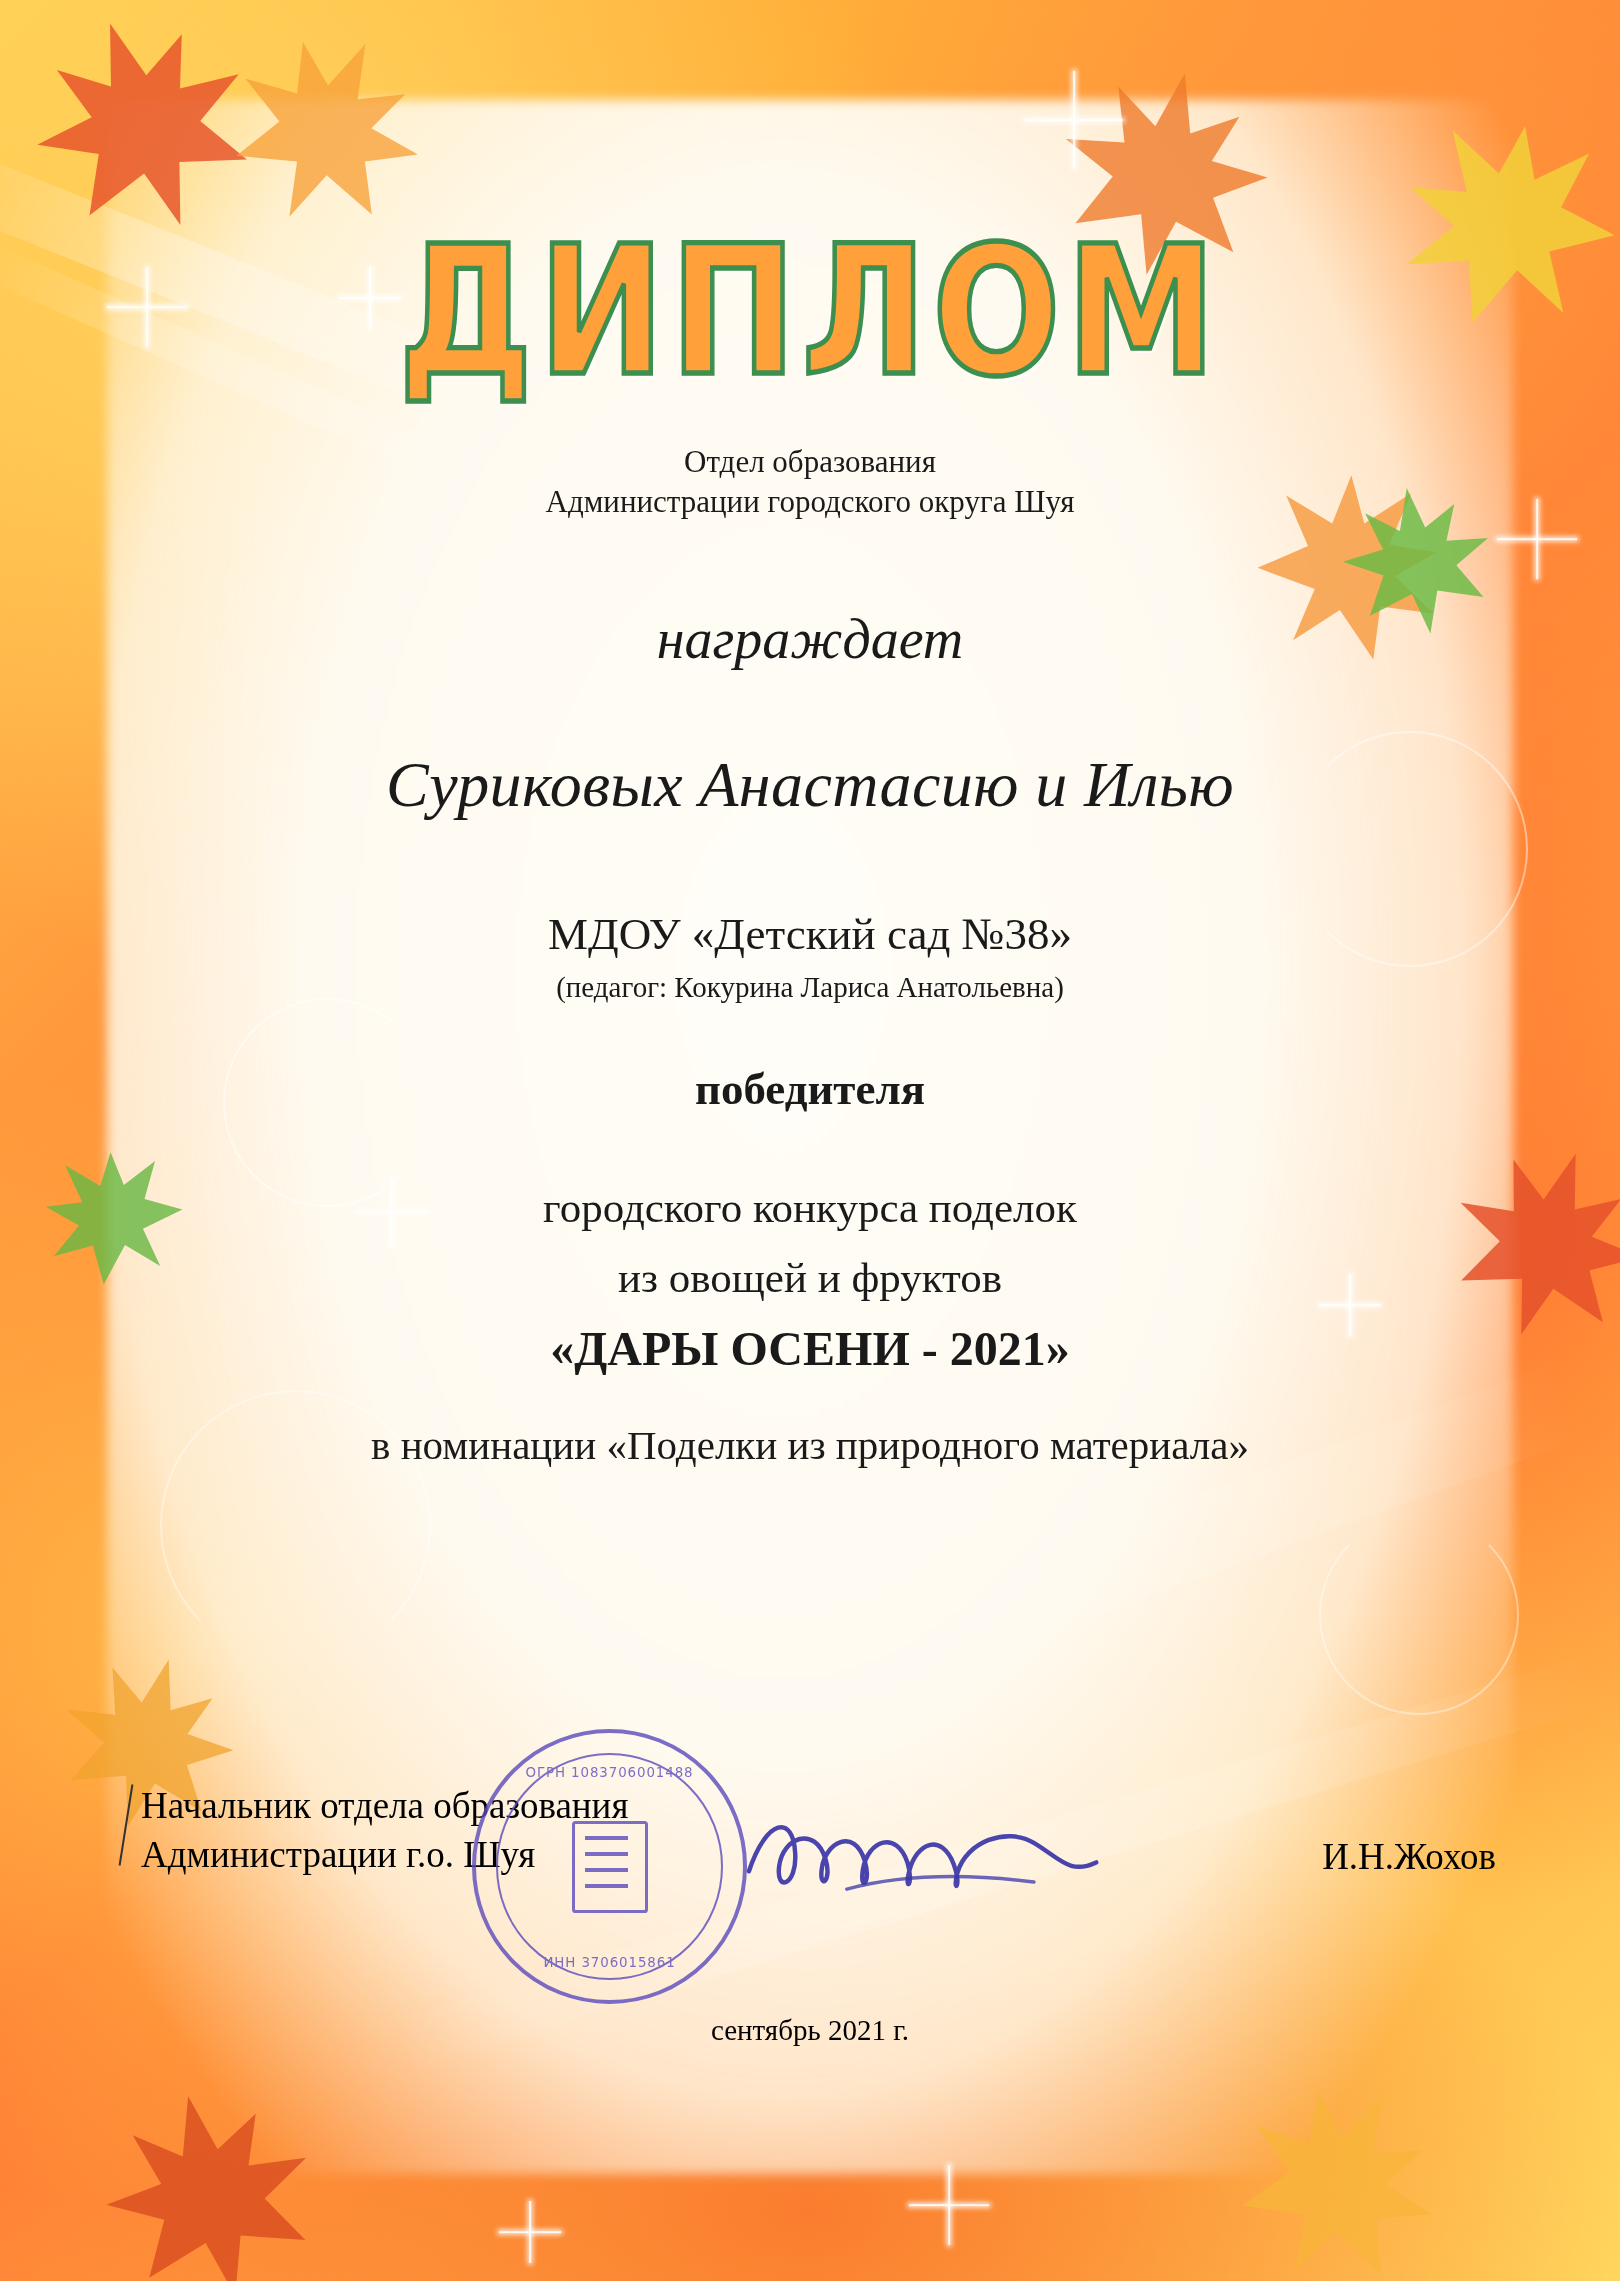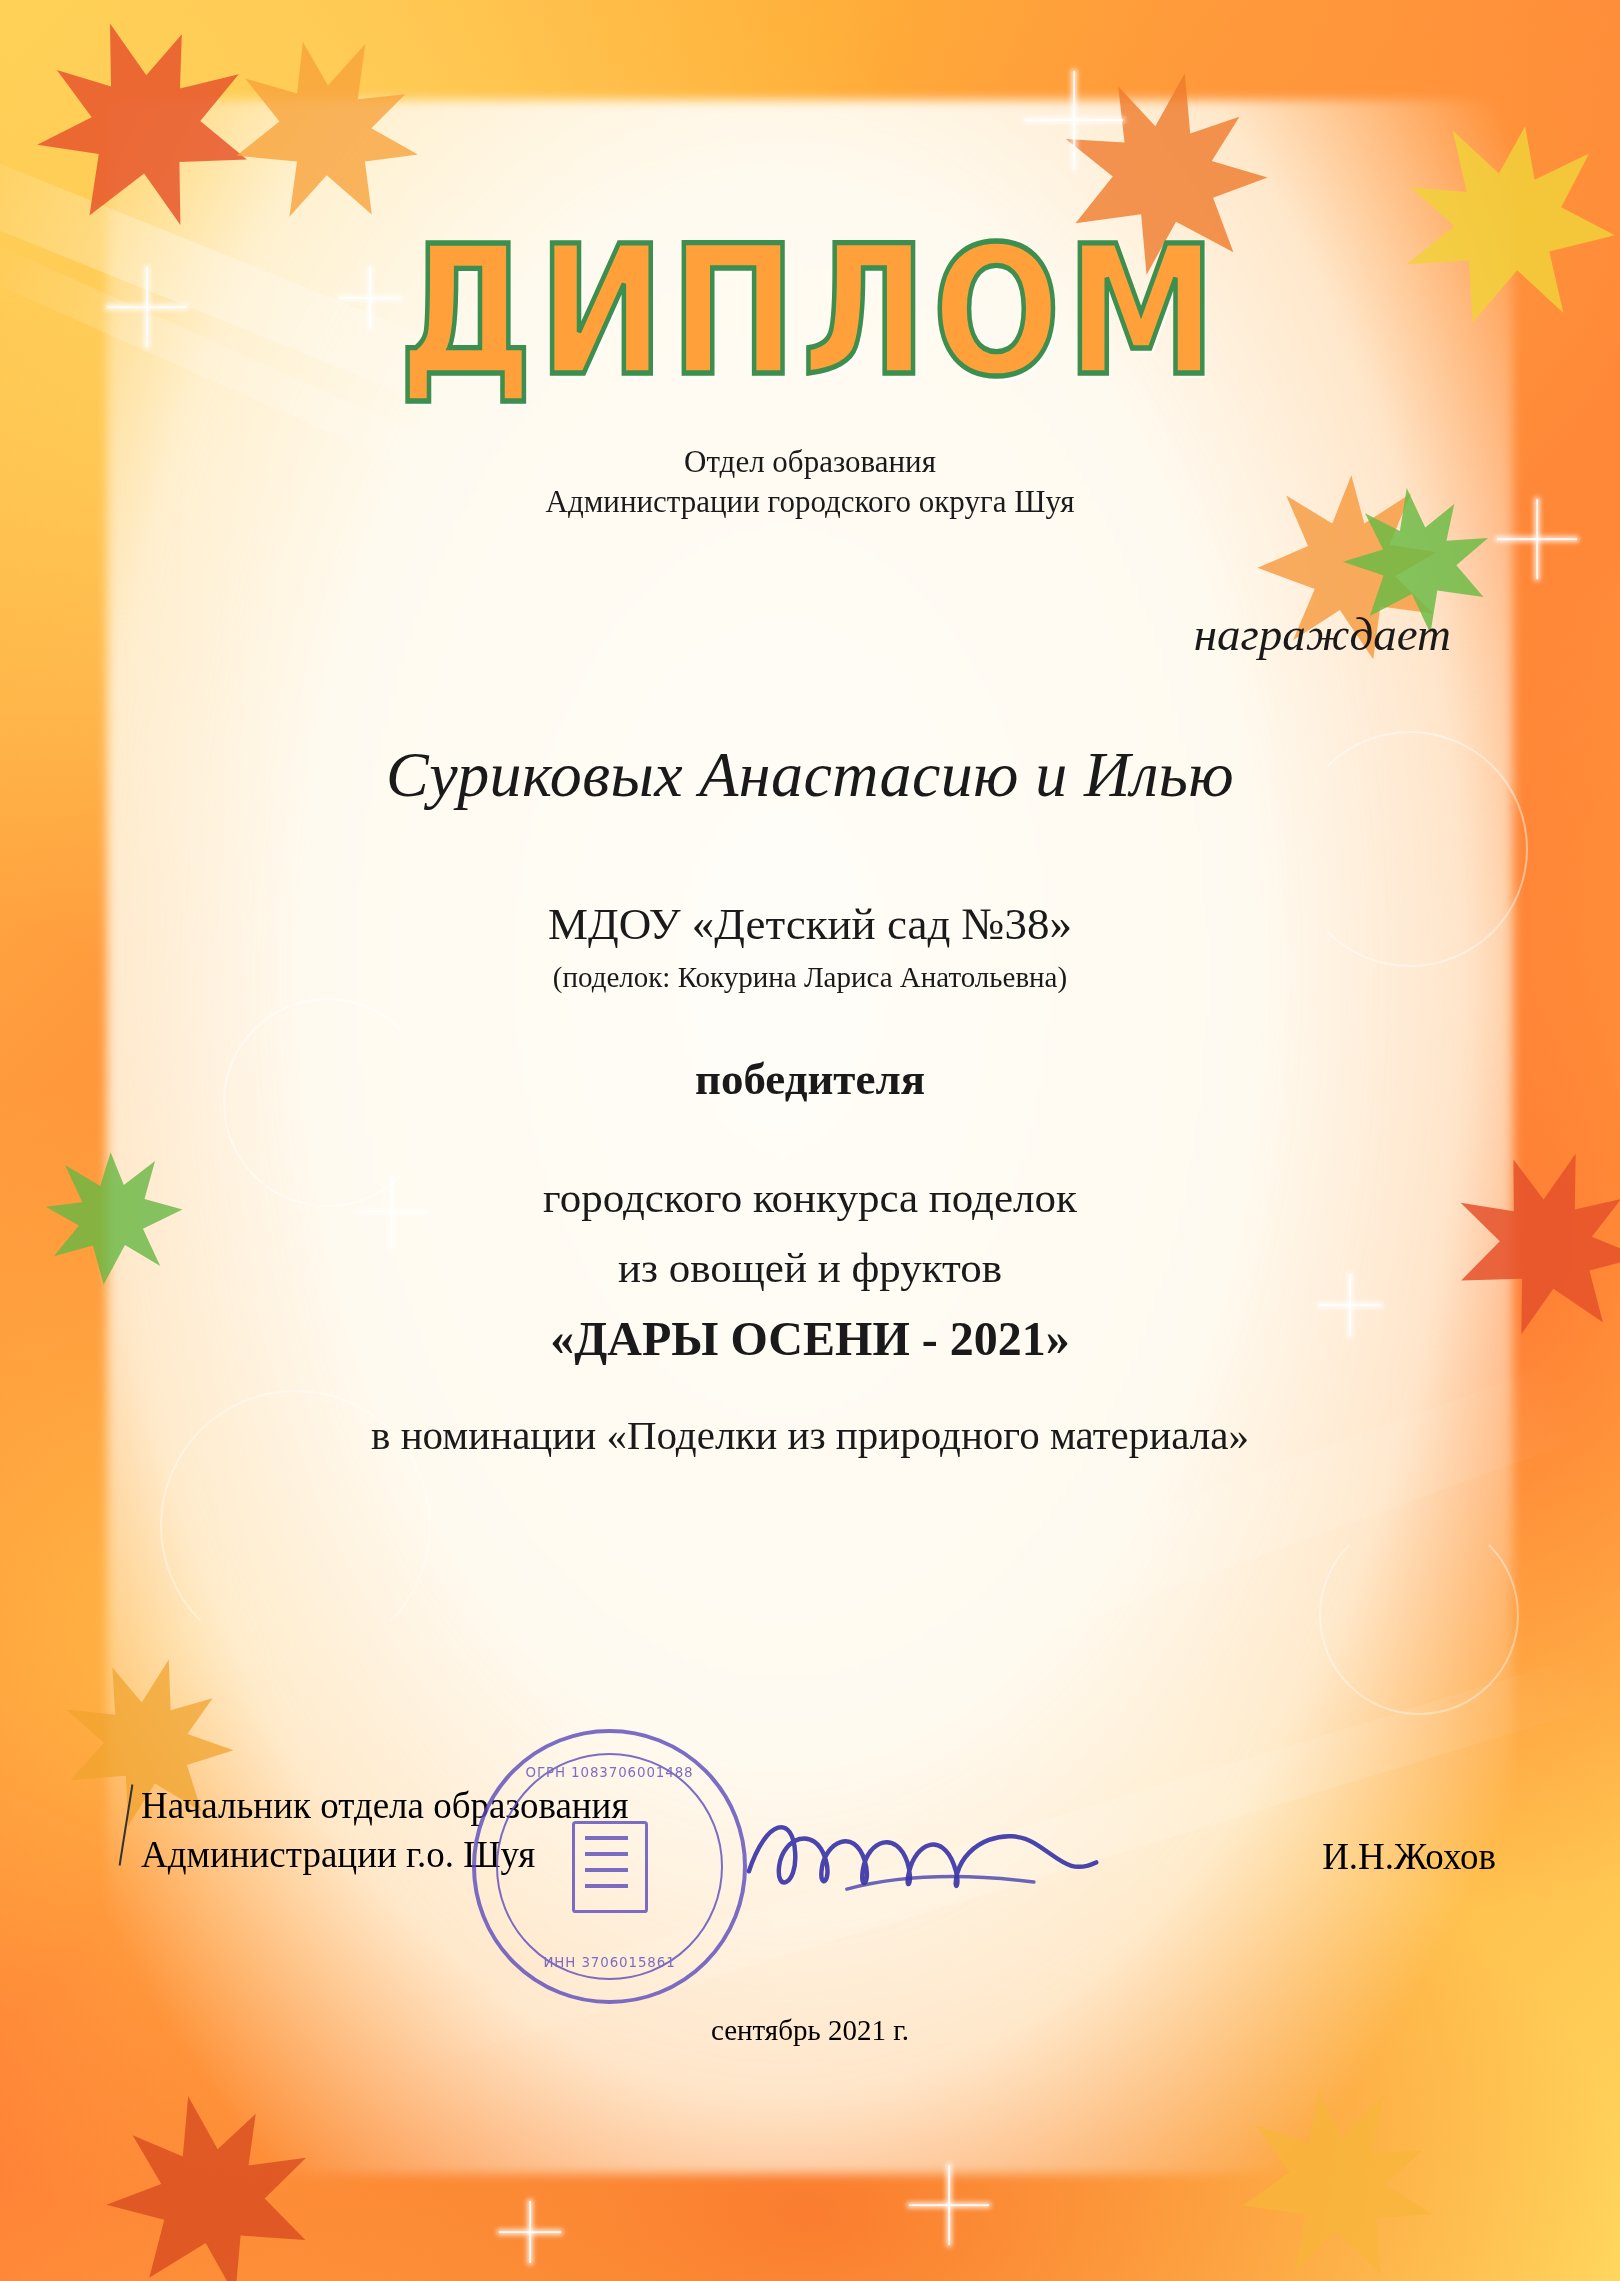--- a/index.html
+++ b/index.html
@@ -92,23 +92,22 @@
     transform: scaleY(1.18);
     transform-origin: top center;
   }
   .org {
     font-size: 31px;
     line-height: 1.28;
     margin: 68px 0 0 0;
   }
   .awards {
     font-style: italic;
-    font-size: 47px;
+    font-size: 56px;
     margin: 86px 0 0 0;
-    text-align: right;
   }
   .laureate {
     font-weight: 400;
     font-style: italic;
     font-size: 64px;
     margin: 77px 0 16px 0;
     letter-spacing: 0.4px;
   }
   .school {
     font-weight: 400;
@@ -303,21 +302,21 @@
     <div class="org">
       <div>Отдел образования</div>
       <div>Администрации городского округа Шуя</div>
     </div>
 
     <div class="awards">награждает</div>
 
     <div class="laureate">Суриковых Анастасию и Илью</div>
 
     <div class="school">МДОУ «Детский сад №38»</div>
-    <div class="teacher">(поделок: Кокурина Лариса Анатольевна)</div>
+    <div class="teacher">(педагог: Кокурина Лариса Анатольевна)</div>
 
     <div class="place">победителя</div>
 
     <div class="contest-l1">городского конкурса поделок</div>
     <div class="contest-l2">из овощей и фруктов</div>
     <div class="contest-name">«ДАРЫ ОСЕНИ - 2021»</div>
 
     <div class="nomination">в номинации «Поделки из природного материала»</div>
   </div>
 

